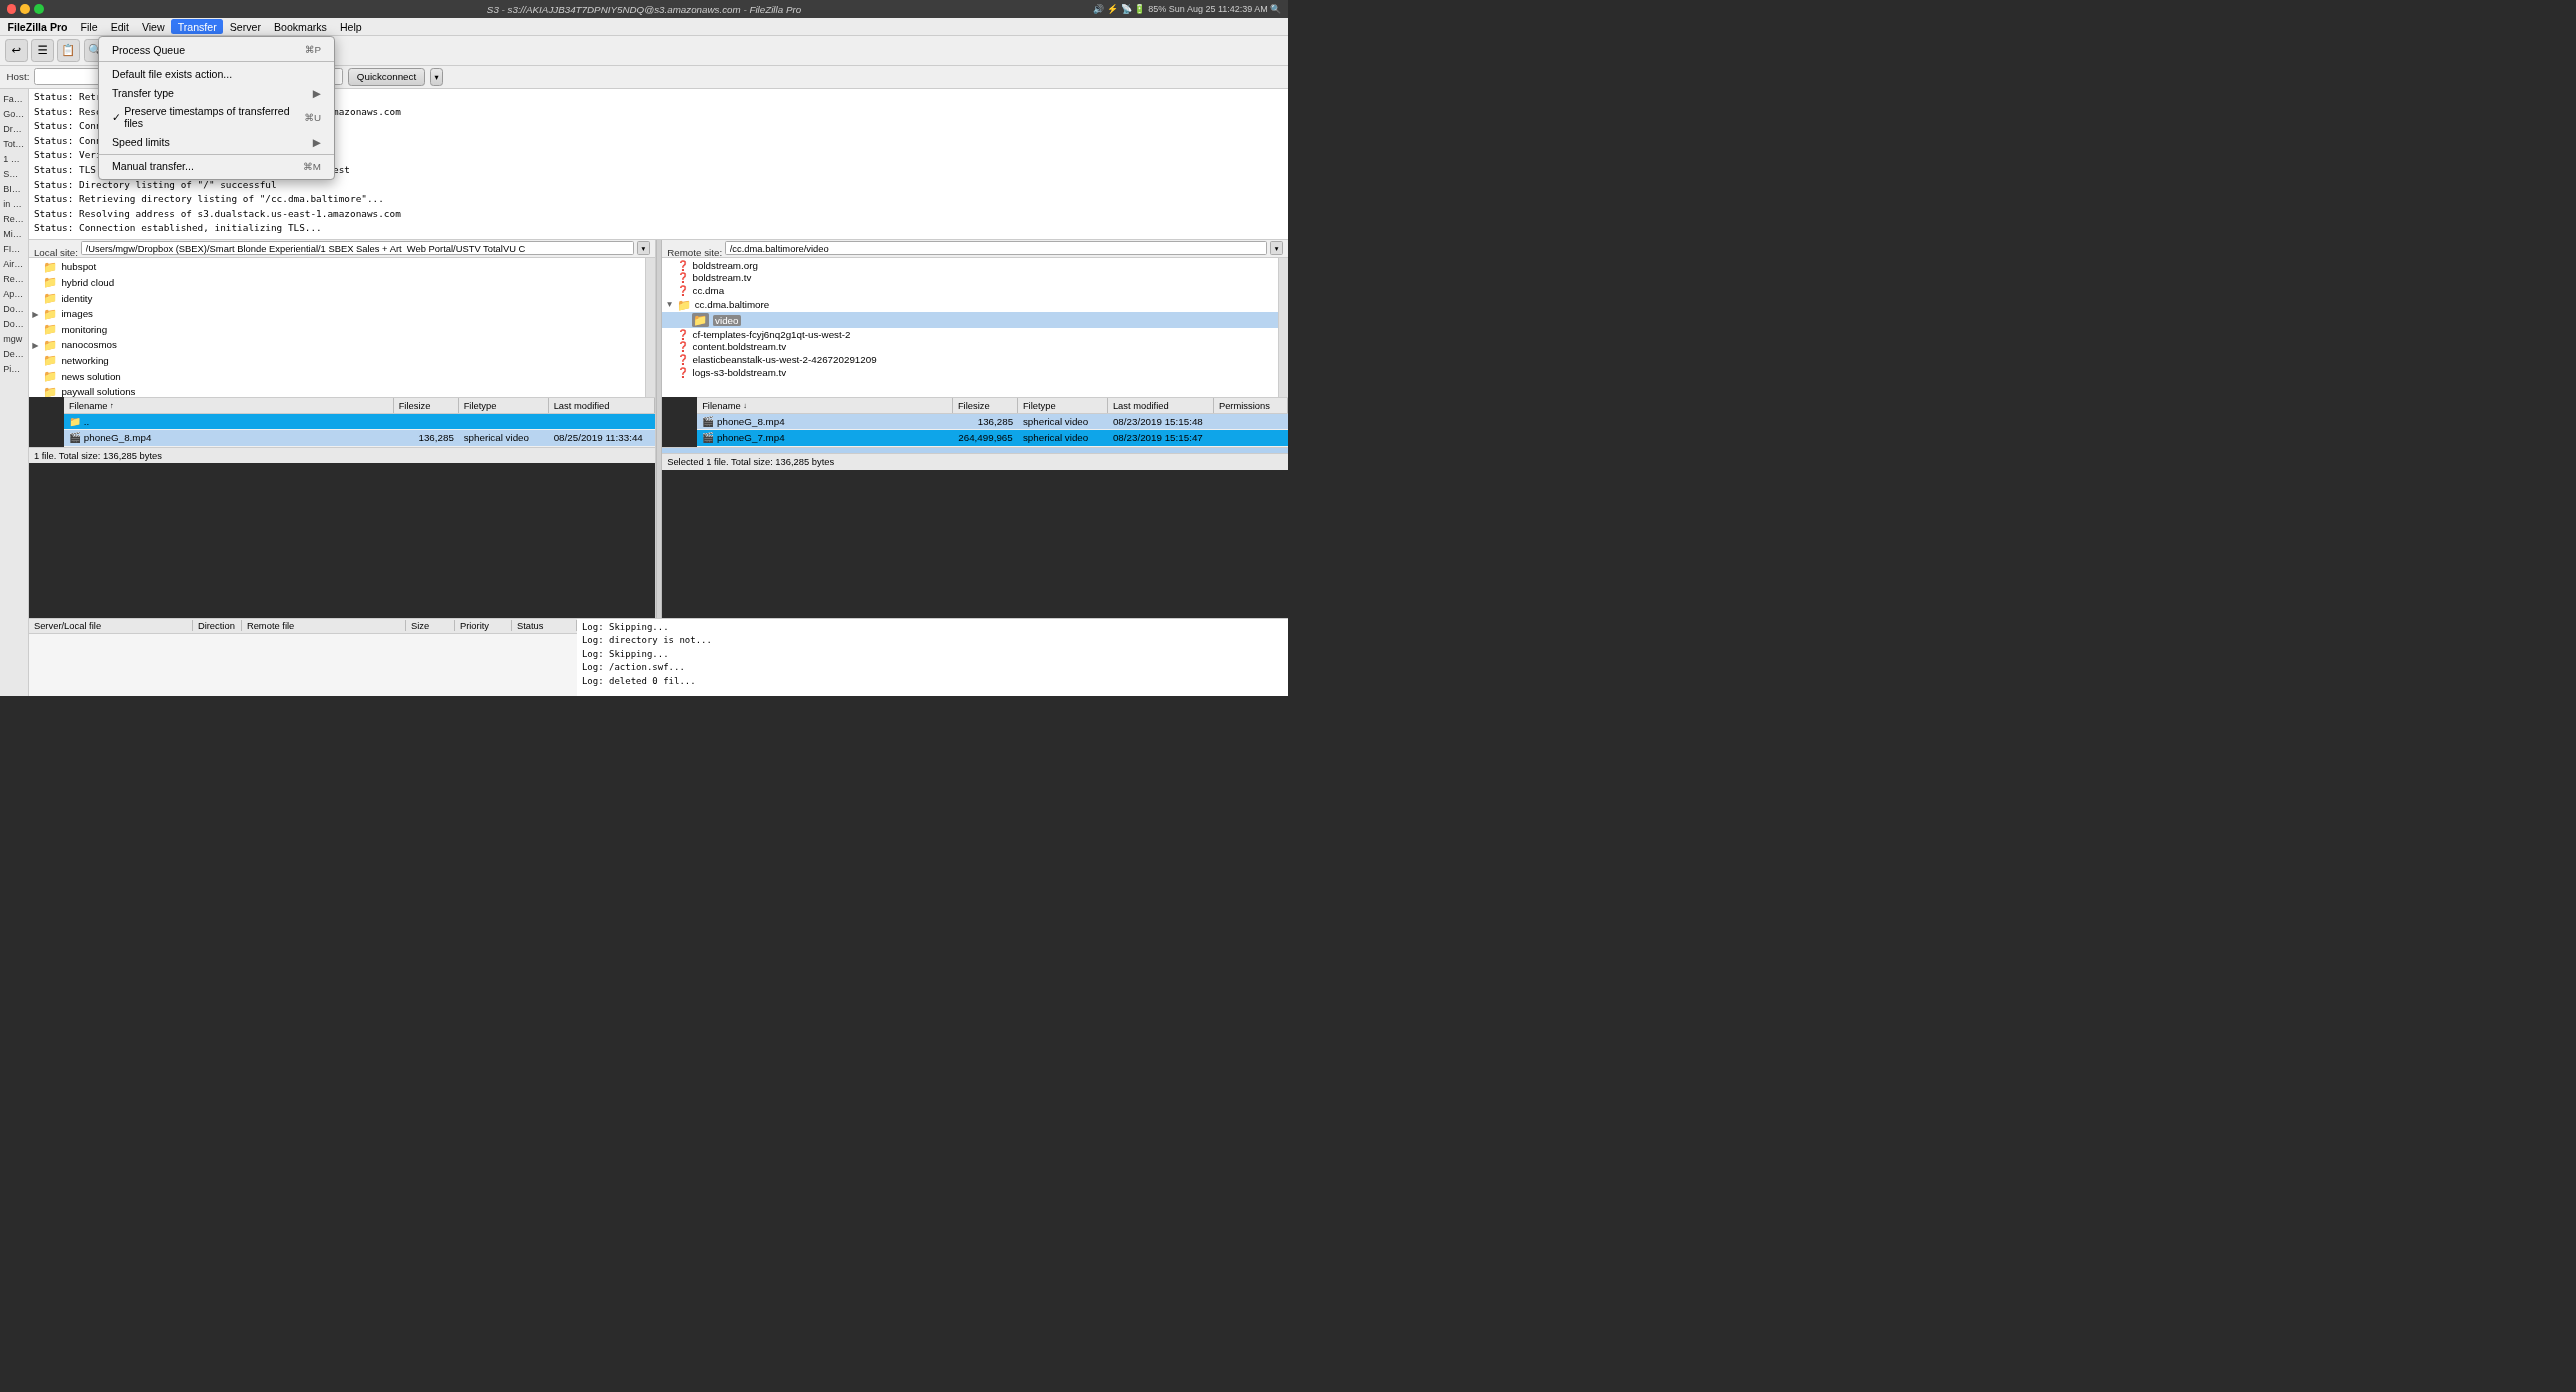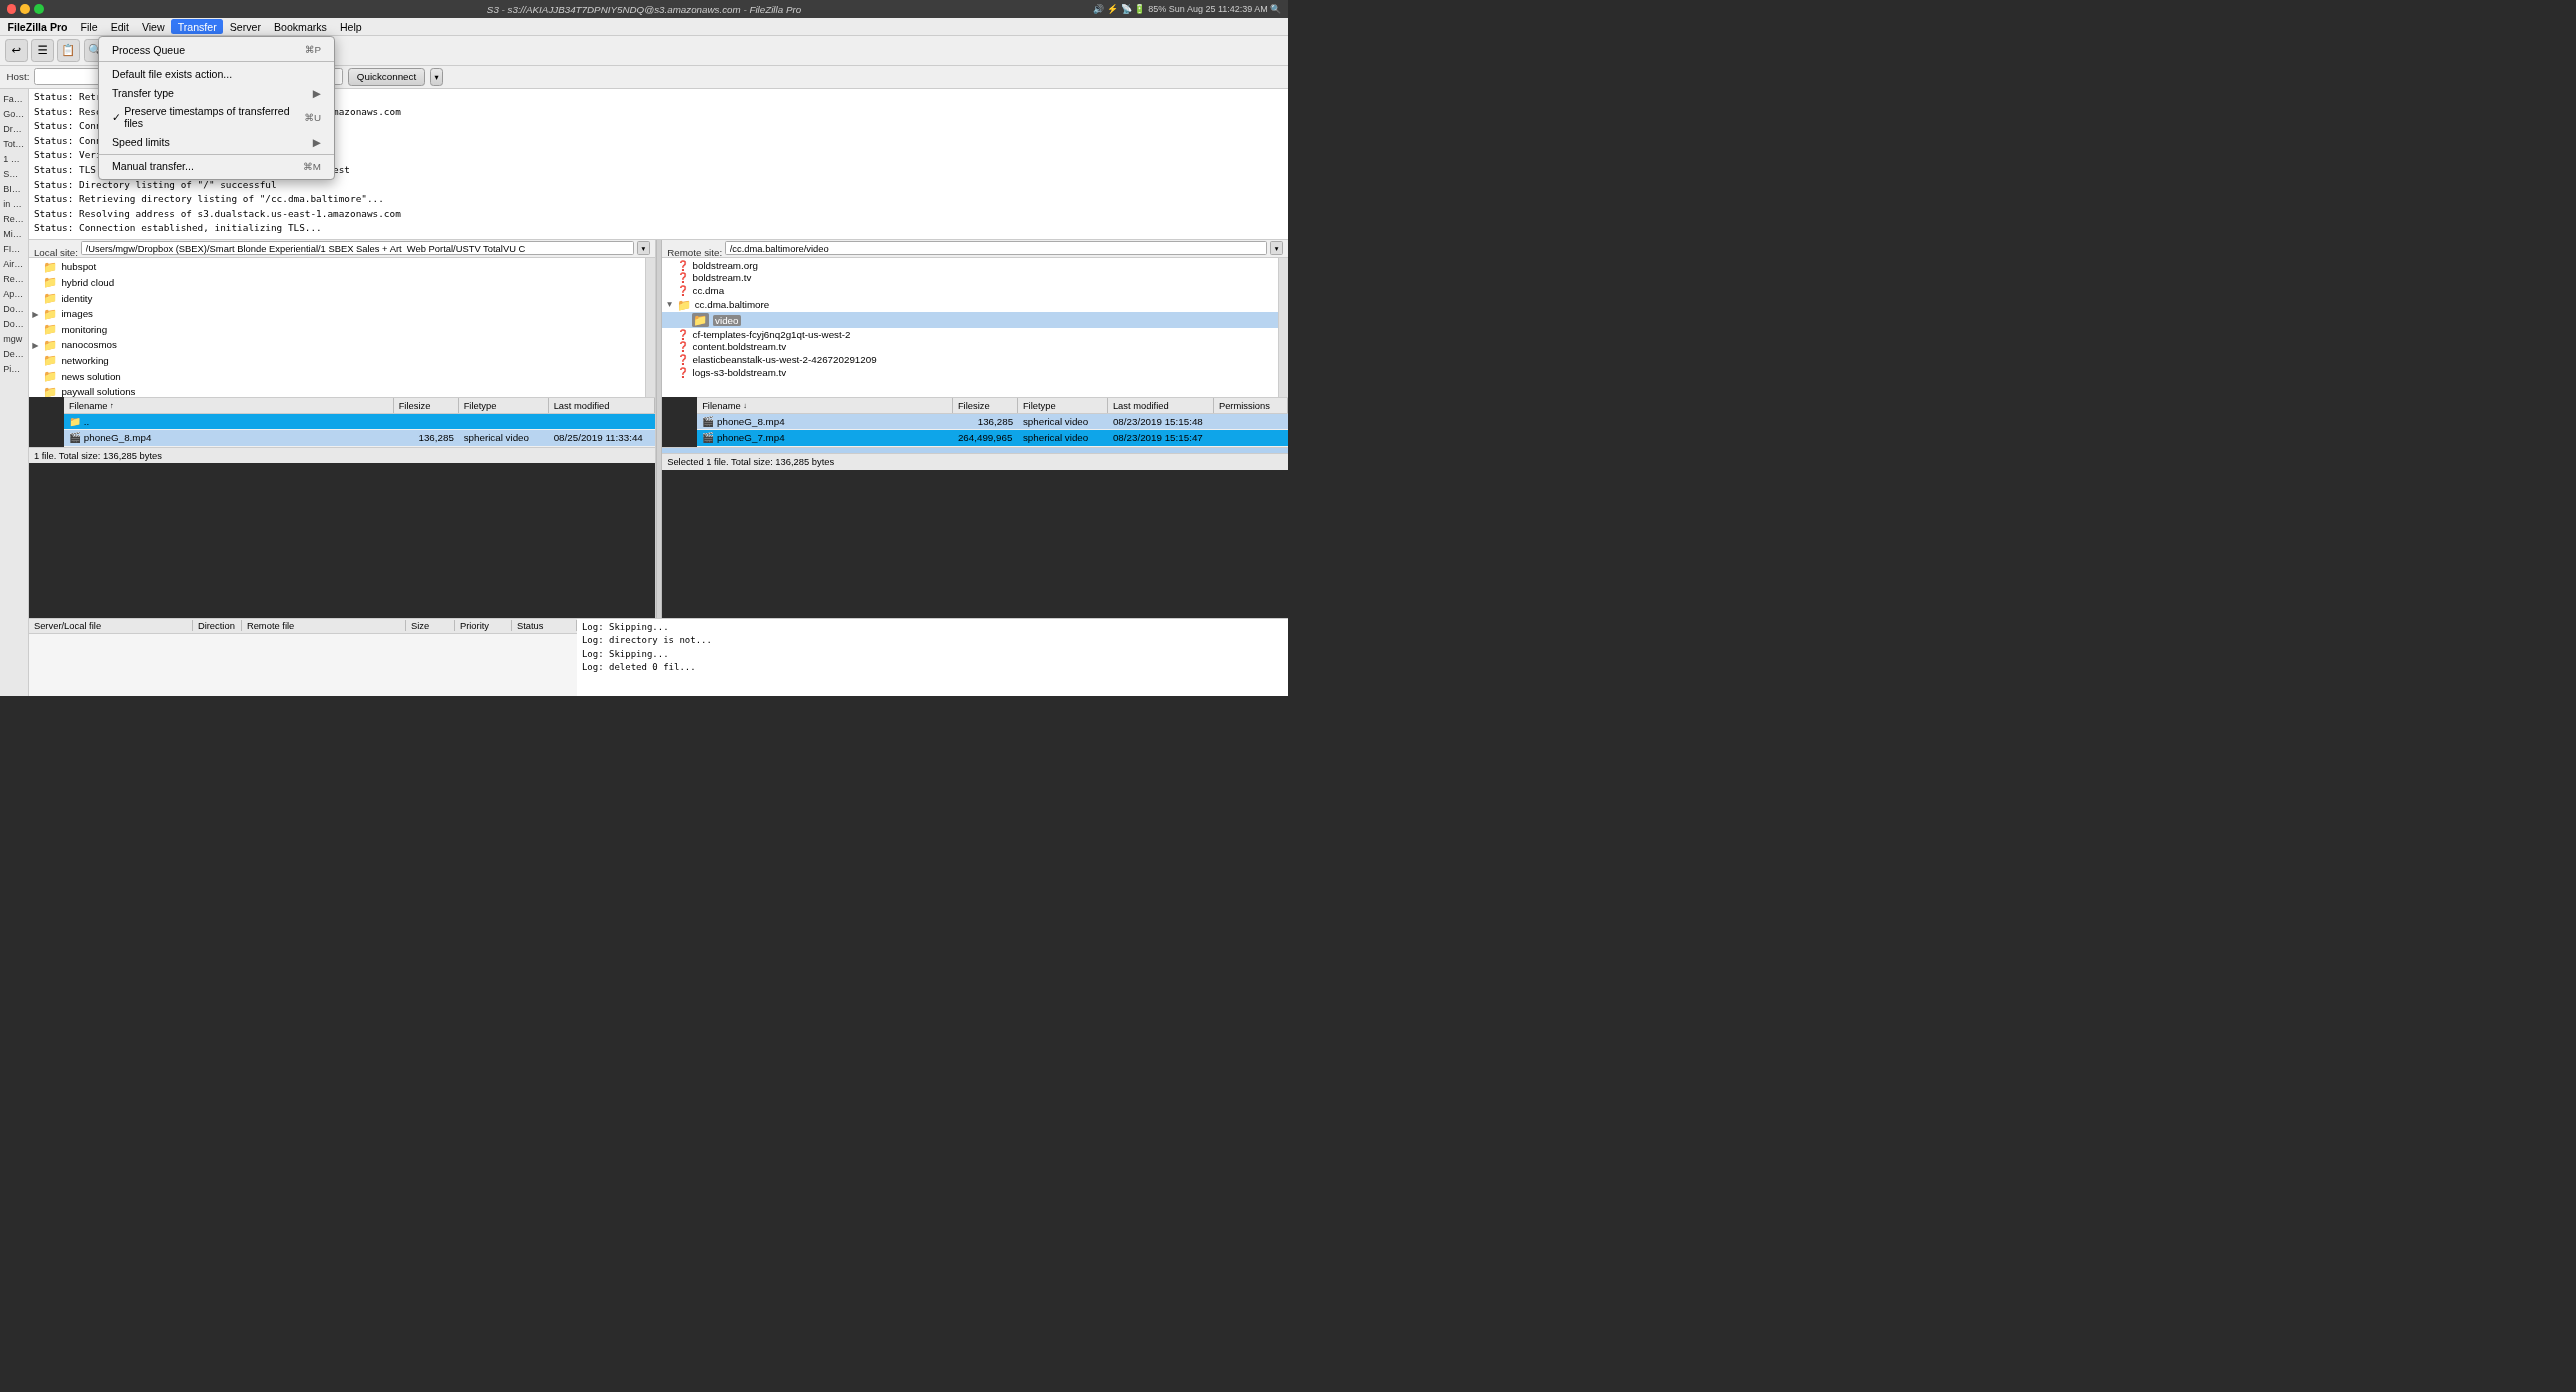--- a/index.html
+++ b/index.html
@@ -671,21 +671,21 @@
             </div>
             <div class="file-cell col-size" style="text-align:right;">136,285</div>
             <div class="file-cell col-type">spherical video</div>
             <div class="file-cell col-modified">08/23/2019 15:15:48</div>
             <div class="file-cell col-perms"></div>
           </div>
           <div class="file-list-row">
             <div class="file-cell col-name">
               <span>🎬</span> phoneG_7.mp4
             </div>
-            <div class="file-cell col-size" style="text-align:left;">264,499,965</div>
+            <div class="file-cell col-size" style="text-align:center;">264,499,965</div>
             <div class="file-cell col-type">spherical video</div>
             <div class="file-cell col-modified">08/23/2019 15:15:47</div>
             <div class="file-cell col-perms"></div>
           </div>
         </div>
 
         <div style="height:6.5px;background:#e0e0e0;border-top:0.8px solid #ccc;position:relative;">
           <div style="width:100%;height:100%;background:#b0d0f0;"></div>
         </div>
 
@@ -701,19 +701,20 @@
         <div class="queue-col" style="width:49px;">Direction</div>
         <div class="queue-col" style="width:164px;">Remote file</div>
         <div class="queue-col" style="width:49px;">Size</div>
         <div class="queue-col" style="width:57px;">Priority</div>
         <div class="queue-col" style="width:65px;">Status</div>
       </div>
       <div class="queue-log">
         <div class="queue-log-line">Log: Skipping...</div>
         <div class="queue-log-line">Log: directory is not...</div>
         <div class="queue-log-line">Log: Skipping...</div>
+        <div class="queue-log-line">Log: /action.swf...</div>
         <div class="queue-log-line">Log: deleted 0 fil...</div>
       </div>
     </div>
 
   </div>
 </div>
 
 
 </body></html>

